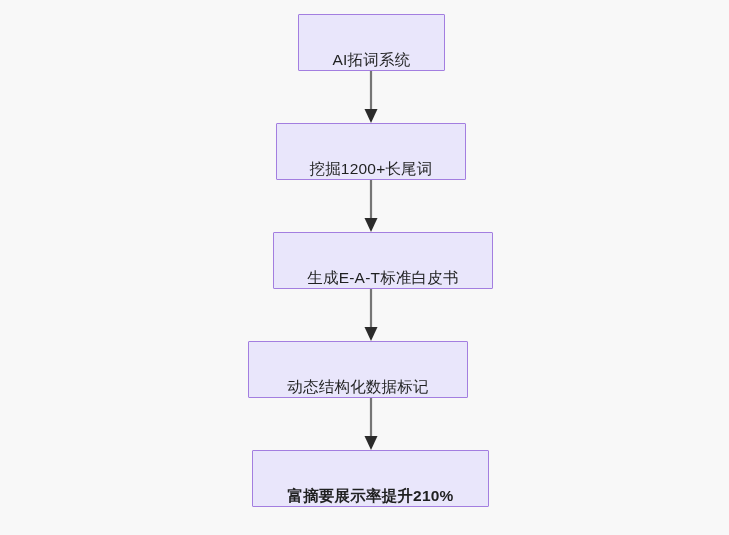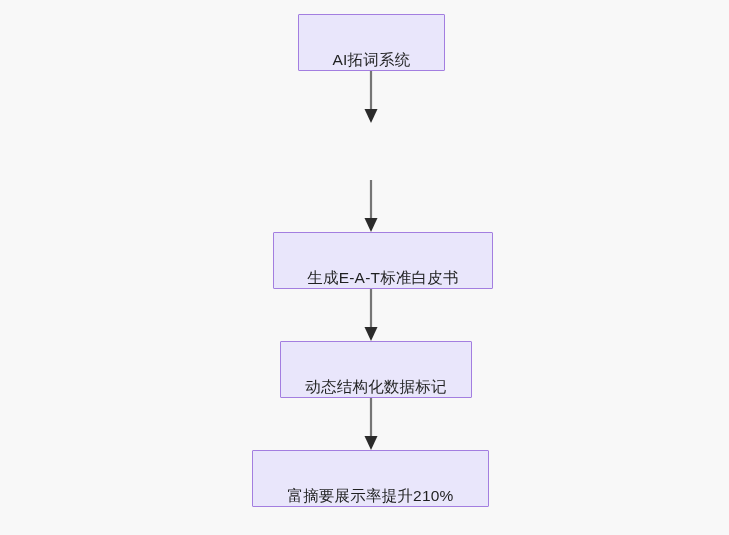--- a/index.html
+++ b/index.html
@@ -83,26 +83,29 @@
     <svg width="28" height="52" viewBox="0 0 28 52" aria-hidden="true">
       <line class="edge-line" x1="14" y1="0" x2="14" y2="44"></line>
       <polygon class="edge-head" points="14,52 7.5,38 20.5,38"></polygon>
     </svg>
   </div>
 
   <div class="node" style="left:298px; top:14px; width:147px; height:57px;">
     <span class="node-label">AI拓词系统</span>
   </div>
 
+  <div class="node" style="left:276px; top:123px; width:190px; height:57px;">
+    <span class="node-label">挖掘1200+长尾词</span>
+  </div>
 
   <div class="node" style="left:273px; top:232px; width:220px; height:57px;">
     <span class="node-label">生成E-A-T标准白皮书</span>
   </div>
 
-  <div class="node" style="left:280px; top:341px; width:192px; height:57px;">
+  <div class="node" style="left:248px; top:341px; width:220px; height:57px;">
     <span class="node-label">动态结构化数据标记</span>
   </div>
 
-  <div class="node" style="left:252px; top:450px; width:237px; height:57px;">
+  <div class="node" style="left:252px; top:450px; width:237px; height:57px;font-weight:bold;">
     <span class="node-label">富摘要展示率提升210%</span>
   </div>
 
 </div>
 
 </body></html>

